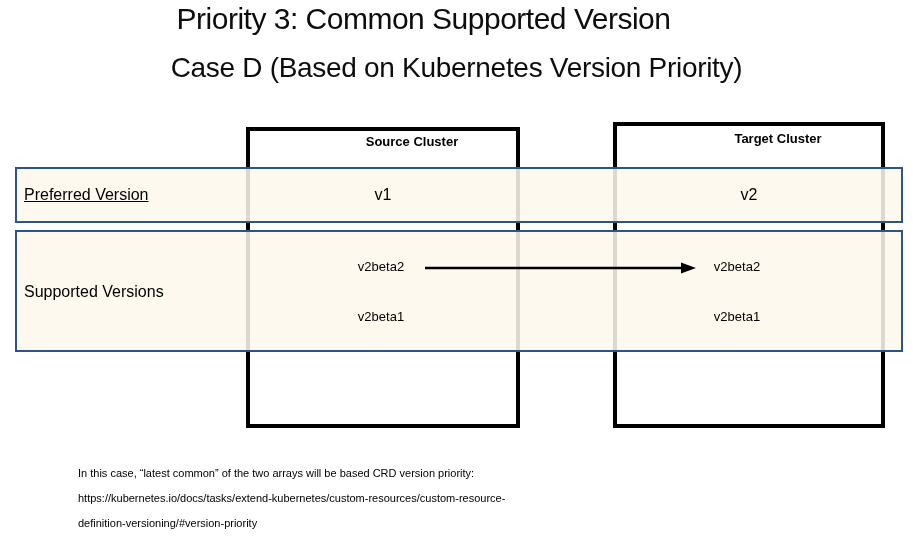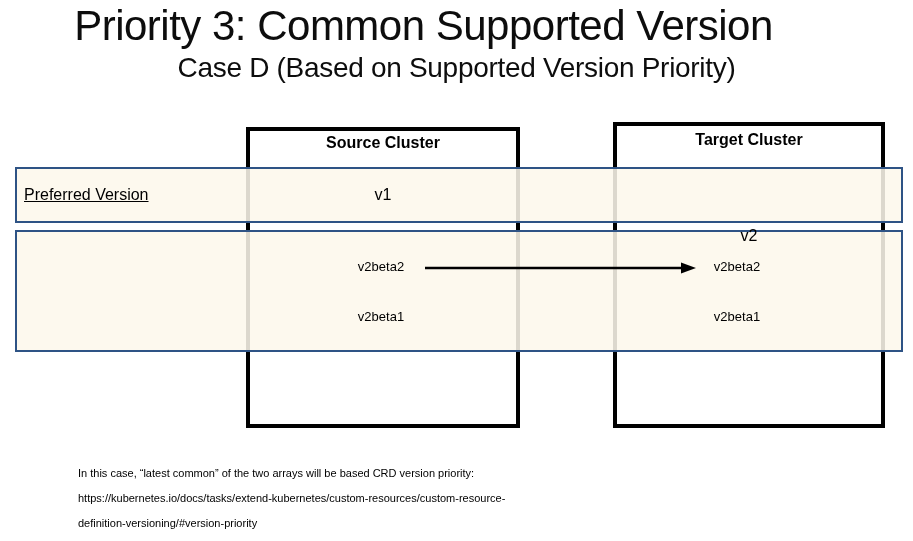--- a/index.html
+++ b/index.html
@@ -15,21 +15,21 @@
     overflow: hidden;
     font-family: "Liberation Sans", sans-serif;
     color: #000000;
   }
   .title {
     position: absolute;
     left: 0;
     top: 2px;
     width: 847px;
     text-align: center;
-    font-size: 42px;
+    font-size: 30px;
     font-weight: 400;
     letter-spacing: -0.5px;
     color: #0d0d0d;
     white-space: nowrap;
   }
   .subtitle {
     position: absolute;
     left: 0;
     top: 52px;
     width: 913px;
@@ -45,24 +45,25 @@
     border: 4px solid #000000;
     background: transparent;
     box-sizing: border-box;
     z-index: 1;
   }
   .source-box { left: 246px; top: 127px; width: 274px; height: 301px; }
   .target-box { left: 613px; top: 122px; width: 272px; height: 306px; }
   .box-header {
     position: absolute;
     text-align: center;
-    font-size: 16px;
+    font-size: 13px;
     font-weight: 700;
     z-index: 3;
     white-space: nowrap;
+    margin-left: 29px;
   }
   .source-header { left: 246px; top: 134px; width: 274px; }
   .target-header { left: 613px; top: 131px; width: 272px; }
   .band {
     position: absolute;
     left: 15px;
     width: 888px;
     background: rgba(253, 248, 235, 0.87);
     border: 2px solid #2e5385;
     box-sizing: border-box;
@@ -81,21 +82,21 @@
   .label-supported { top: 283px; }
   .cell {
     position: absolute;
     text-align: center;
     font-size: 16px;
     z-index: 3;
     white-space: nowrap;
   }
   .cell.bold { font-weight: 400; font-size: 13px; }
   .cell-v1 { left: 246px; top: 186px; width: 274px; }
-  .cell-v2 { left: 613px; top: 186px; width: 272px; margin-top: 41px; }
+  .cell-v2 { left: 613px; top: 186px; width: 272px; }
   .cell-src-sv0 { left: 246px; top: 259px; width: 270px; }
   .cell-src-sv1 { left: 246px; top: 309px; width: 270px; }
   .cell-tgt-sv0 { left: 601px; top: 259px; width: 272px; }
   .cell-tgt-sv1 { left: 601px; top: 309px; width: 272px; }
   .arrow-layer {
     position: absolute;
     left: 0;
     top: 0;
     width: 913px;
     height: 541px;
@@ -112,32 +113,33 @@
     color: #000000;
     z-index: 3;
   }
 </style>
 </head>
 <body>
 
 <div class="slide">
 
   <div class="title">Priority 3: Common Supported Version</div>
-  <div class="subtitle">Case D (Based on Supported Version Priority)</div>
+  <div class="subtitle">Case D (Based on Kubernetes Version Priority)</div>
 
   <div class="cluster-box source-box"></div>
   <div class="cluster-box target-box"></div>
 
   <div class="box-header source-header">Source Cluster</div>
   <div class="box-header target-header">Target Cluster</div>
 
   <div class="band band-preferred"></div>
   <div class="band band-supported"></div>
 
   <div class="band-label label-preferred">Preferred Version</div>
+  <div class="band-label label-supported">Supported Versions</div>
 
   <div class="cell cell-v1">v1</div>
   <div class="cell cell-v2">v2</div>
 
   <div class="cell bold cell-src-sv0">v2beta2</div>
   <div class="cell bold cell-src-sv1">v2beta1</div>
   <div class="cell bold cell-tgt-sv0">v2beta2</div>
   <div class="cell bold cell-tgt-sv1">v2beta1</div>
 
   <svg class="arrow-layer" viewBox="0 0 913 541" xmlns="http://www.w3.org/2000/svg">

